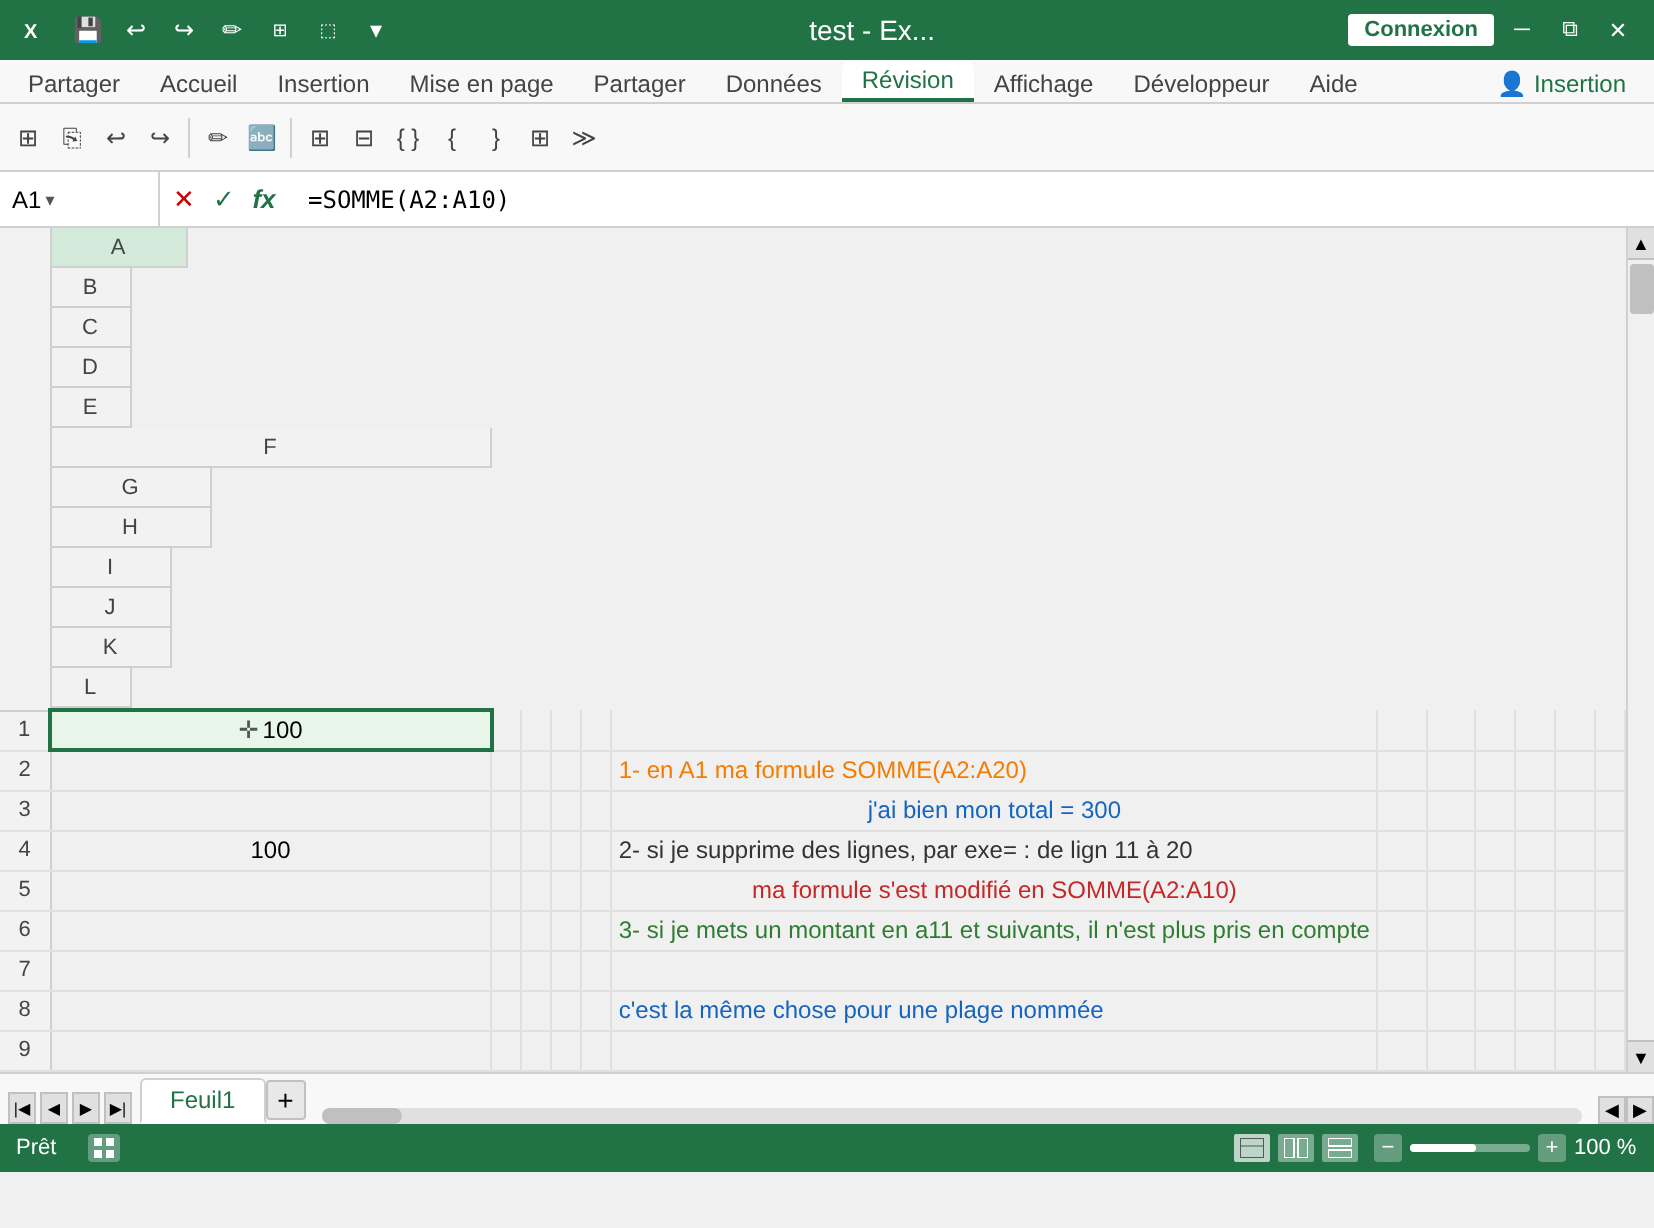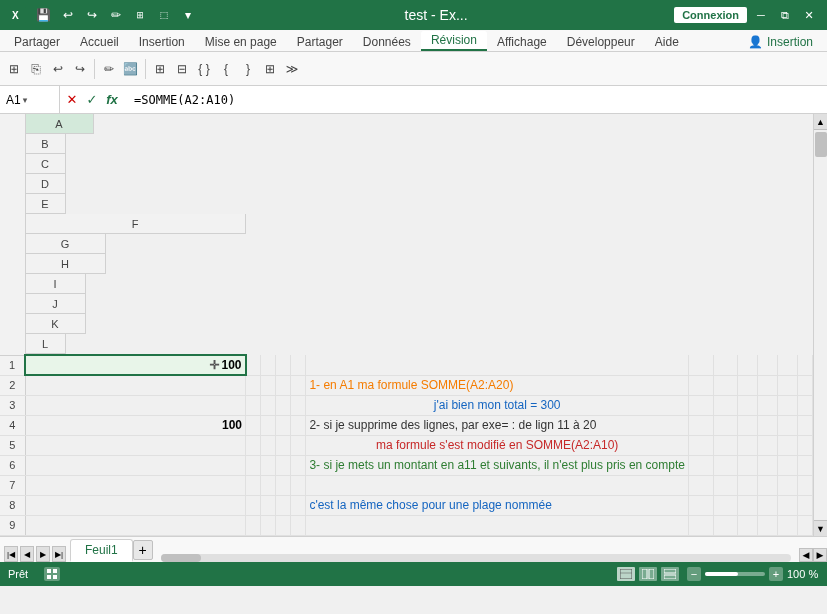--- a/index.html
+++ b/index.html
@@ -35,21 +35,21 @@
 
     
     .formula-bar {
       background: #ffffff;
       border-bottom: 1px solid #d0d0d0;
       height: 28px;
       display: flex;
       align-items: center;
     }
     .cell-ref-box {
-      width: 60px;
+      width: 80px;
       border-right: 1px solid #d0d0d0;
       padding: 0 6px;
       font-size: 12px;
       height: 100%;
       display: flex;
       align-items: center;
       background: white;
     }
     .cell-ref-dropdown { font-size: 9px; color: #555; margin-left: 2px; }
     .formula-icons { display: flex; align-items: center; padding: 0 4px; gap: 4px; color: #666; font-size: 13px; }
@@ -94,21 +94,21 @@
     .grid-cell {
       border-right: 1px solid #e0e0e0;
       border-bottom: 1px solid #e0e0e0;
       height: 20px;
       padding: 0 3px;
       font-size: 12px;
       vertical-align: middle;
       white-space: nowrap;
       overflow: hidden;
     }
-    .grid-cell.num { text-align: right; font-weight: bold; }
+    .grid-cell.num { text-align: center; }
     .grid-cell.text-orange { color: #f57c00; }
     .grid-cell.text-blue { color: #1565c0; }
     .grid-cell.text-red { color: #c62828; }
     .grid-cell.text-green { color: #2e7d32; }
 
     
     .sheet-tabs-area {
       background: #f8f8f8;
       border-top: 1px solid #d0d0d0;
       height: 26px;

